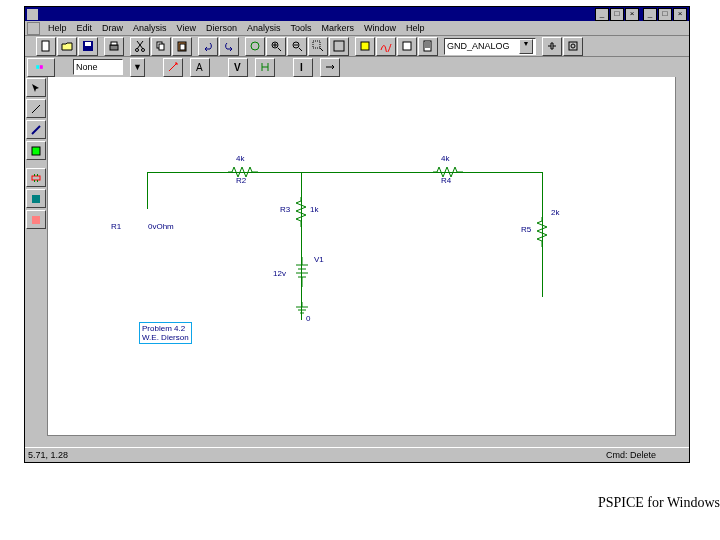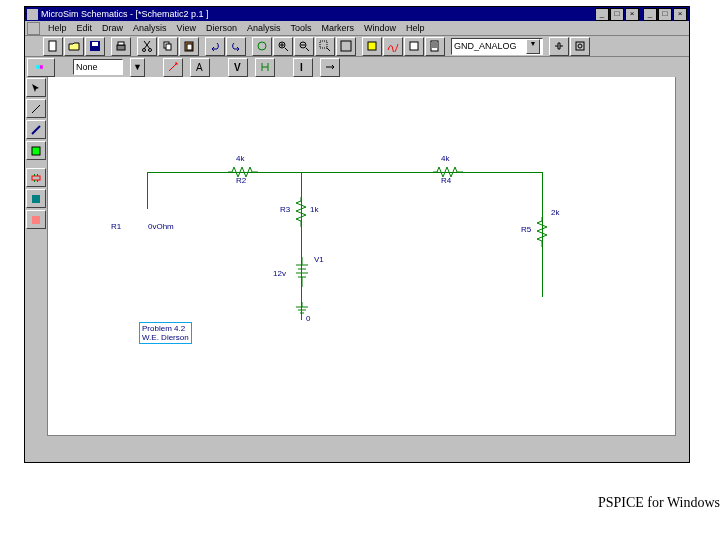--- a/index.html
+++ b/index.html
@@ -3,21 +3,21 @@
 <meta charset="utf-8">
 <style>
 body{margin:0;font-family:Arial,sans-serif;font-size:9px;background:#fff;width:720px;height:540px;position:relative}
 .win{position:absolute;top:6px;left:24px;width:664px;height:455px;border:1px solid #000;background:#c0c0c0}
 .titlebar{height:14px;background:#000080;color:#fff;display:flex;align-items:center;padding:0 2px;font-size:9px}
 .titlebar .icon{width:11px;height:11px;background:#c0c0c0;margin-right:3px}
 .titlebar .sp{flex:1}
 .winbtn{width:12px;height:11px;background:#c0c0c0;border:1px solid #000;margin-left:1px;font-size:8px;text-align:center;line-height:9px;color:#000}
 .menubar{height:14px;background:#c0c0c0;display:flex;align-items:center;padding:0 2px;font-size:9px;border-bottom:1px solid #808080}
 .menubar span{padding:0 5px}
-.toolbar{height:20px;background:#c0c0c0;display:flex;align-items:center;padding:0 18px;gap:1px;border-bottom:1px solid #808080}
+.toolbar{height:20px;background:#c0c0c0;display:flex;align-items:center;padding:0 11px;gap:1px;border-bottom:1px solid #808080}
 .btn{width:18px;height:17px;background:#c0c0c0;border:1px solid;border-color:#fff #404040 #404040 #fff;display:inline-flex;align-items:center;justify-content:center}
 .btn svg{width:12px;height:12px}
 .sep{width:4px}
 .sel{height:15px;width:86px;background:#fff;border:1px solid;border-color:#404040 #fff #fff #404040;font-size:9px;padding:0 2px;display:flex;align-items:center}
 .sel .arr{margin-left:auto;width:12px;height:13px;background:#c0c0c0;border:1px solid;border-color:#fff #404040 #404040 #fff;text-align:center;font-size:7px}
 .toolbar2{height:20px;background:#c0c0c0;display:flex;align-items:center;padding:0 2px;gap:7px;border-bottom:1px solid #808080}
 .txtfield{width:44px;height:14px;background:#fff;border:1px solid;border-color:#404040 #fff #fff #404040;font-size:9px;padding:0 2px}
 .workspace{position:absolute;top:70px;left:23px;right:14px;bottom:26px;background:#fff}
 .palette{position:absolute;top:70px;left:0;width:22px;bottom:26px;background:#c0c0c0;border-right:1px solid #808080}
 .palette .btn{width:18px;height:17px;margin:1px}
@@ -31,21 +31,20 @@
 .scrollbar-v{position:absolute;right:0;top:70px;bottom:26px;width:13px;background:#c0c0c0;border-left:1px solid #808080}
 .scrollbar-h{position:absolute;left:22px;right:13px;bottom:14px;height:12px;background:#c0c0c0;border-top:1px solid #808080}
 .caption{position:absolute;top:495px;left:0;width:720px;text-align:right;font-family:'Times New Roman',serif;font-size:14px}
 </style>
 </head>
 <body>
 
 <div class="win">
   <div class="titlebar">
     <div class="icon"></div>
-    <span>MicroSim Schematics - [*Schematic2 p.1 ]</span>
     <div class="sp"></div>
     <div class="winbtn">_</div>
     <div class="winbtn">□</div>
     <div class="winbtn">×</div>
     <div style="width:3px"></div>
     <div class="winbtn">_</div>
     <div class="winbtn">□</div>
     <div class="winbtn">×</div>
   </div>
   <div class="menubar">
@@ -330,15 +329,21 @@
 
     <div class="textbox" style="top:245px;left:91px">
       <div>Problem 4.2</div>
       <div>W.E. Dierson</div>
     </div>
   </div>
 
   <div class="scrollbar-v"></div>
   <div class="scrollbar-h"></div>
 
+  <div class="statusbar">
+    <span>5.71, 1.28</span>
+    <div class="sp"></div>
+    <span>Cmd: Delete</span>
+    <div style="width:30px"></div>
+  </div>
 </div>
 
 <div class="caption">PSPICE for Windows</div>
 
 </body></html>

